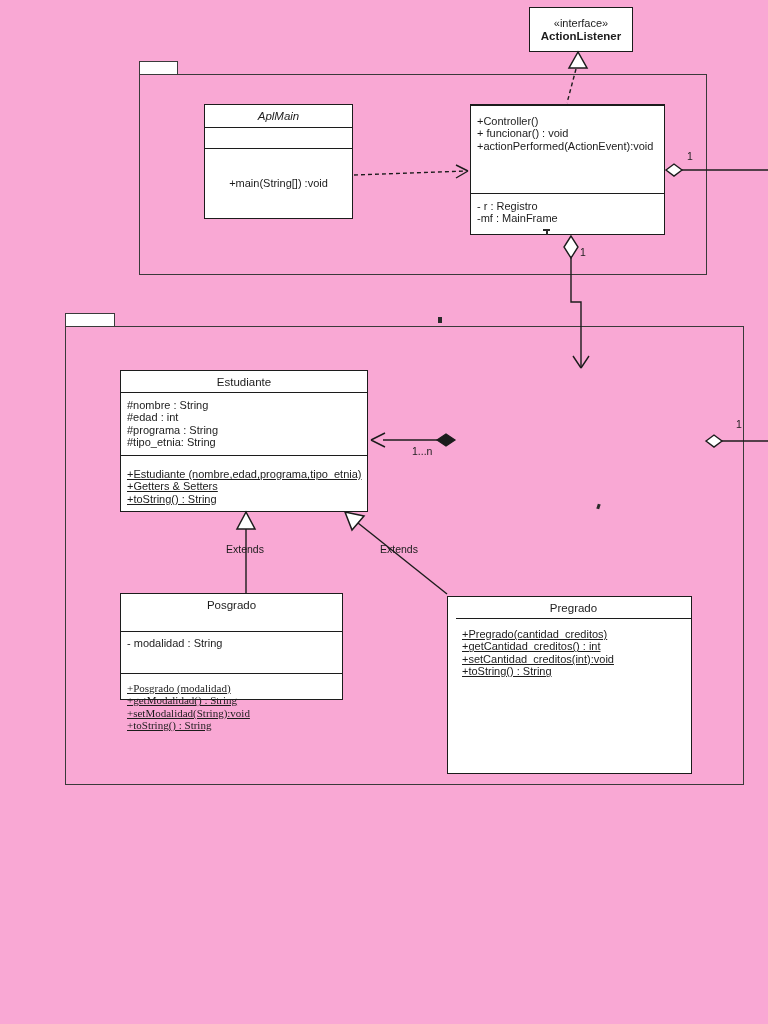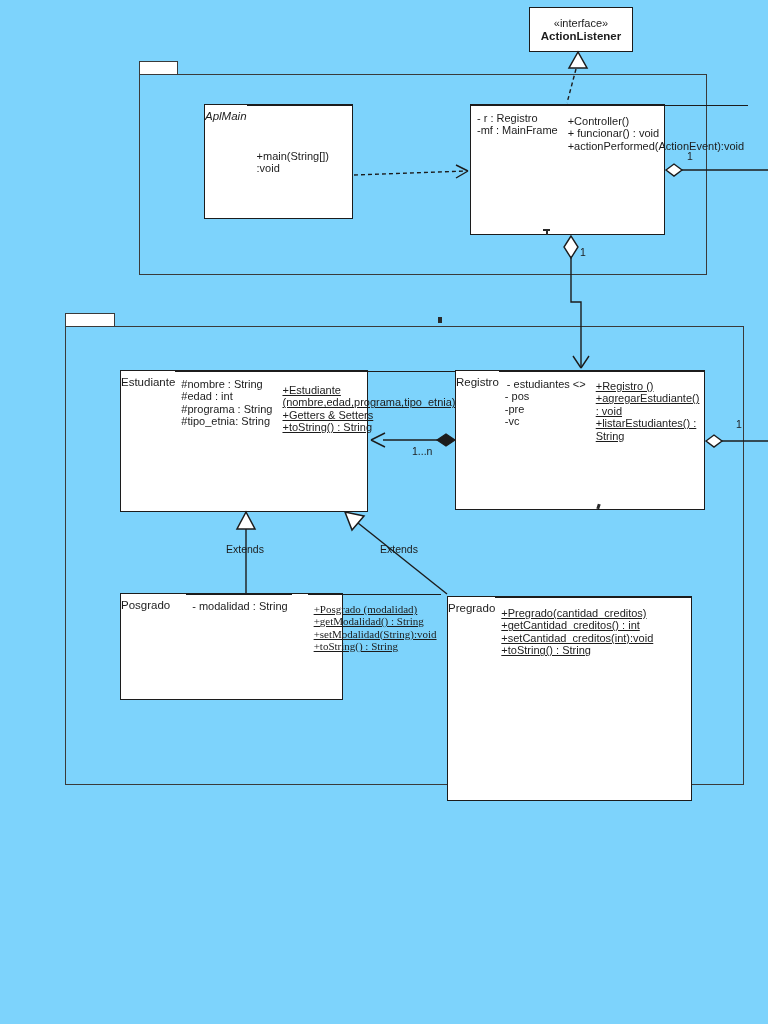--- a/index.html
+++ b/index.html
@@ -1,23 +1,23 @@
 <!DOCTYPE html>
 <html><head>
 <meta charset="utf-8">
 <style>
   * { margin:0; padding:0; box-sizing:border-box; }
   html,body { width:768px; height:1024px; background:#ffffff; }
   body { position:relative; font-family:"Liberation Sans", sans-serif; color:#1c1c1c; overflow:hidden; }
-  .page { position:absolute; left:0; top:0; width:768px; height:1024px; background:#7dd3fc; }
+  .page { position:absolute; left:0; top:0; width:768px; height:1024px; background:#f9a8d4; }
 
   .pkg-body { position:absolute; border:1.6px solid #3a3a3a; background:transparent; z-index:1; }
   .pkg-tab  { position:absolute; border:1.6px solid #3a3a3a; border-bottom:none; background:#ffffff; z-index:1; }
 
-  .cls { position:absolute; background:#ffffff; border:1.6px solid #1c1c1c; display:flex; flex-direction:row; z-index:2; }
+  .cls { position:absolute; background:#ffffff; border:1.6px solid #1c1c1c; display:flex; flex-direction:column; z-index:2; }
   .cls .title { text-align:center; font-size:11.5px; display:flex; align-items:center; justify-content:center; flex:0 0 auto; }
   .compartment { border-top:1.6px solid #1c1c1c; padding:6px 4px 2px 6px; font-size:11px; line-height:12.4px; flex:0 0 auto; }
   .compartment.methods { flex:1 1 auto; }
   .u { text-decoration:underline; }
   .center-method { display:flex; align-items:center; justify-content:center; padding:0; }
 
   .iface { position:absolute; background:#ffffff; border:1.8px solid #1c1c1c; display:flex; flex-direction:column; align-items:center; justify-content:center; z-index:2; }
   .iface .stereo { font-size:11px; }
   .iface .iname  { font-size:11.5px; font-weight:bold; margin-top:1px;text-align:right; }
 
@@ -45,75 +45,61 @@
 
   <div class="cls" style="left:204px; top:104px; width:149px; height:115px;">
     <div class="title" style="height:22px; font-style:italic;">AplMain</div>
     <div class="compartment" style="height:21px;"></div>
     <div class="compartment methods center-method">
       <div>+main(String[]) :void</div>
     </div>
   </div>
 
   <div class="cls" style="left:470px; top:104px; width:195px; height:131px;">
-    <div class="compartment" style="height:41px;">
-      <div>- r : Registro</div>
-      <div>-mf : MainFrame</div>
-    </div>
     <div class="compartment methods" style="padding-top:9px;">
       <div>+Controller()</div>
       <div>+ funcionar() : void</div>
       <div>+actionPerformed(ActionEvent):void</div>
+    </div>
+    <div class="compartment" style="height:41px;">
+      <div>- r : Registro</div>
+      <div>-mf : MainFrame</div>
     </div>
   </div>
 
   <div class="cls" style="left:120px; top:370px; width:248px; height:142px;">
     <div class="title" style="height:21px;">Estudiante</div>
     <div class="compartment" style="height:63px;">
       <div>#nombre : String</div>
       <div>#edad : int</div>
       <div>#programa : String</div>
       <div>#tipo_etnia: String</div>
     </div>
     <div class="compartment methods" style="padding-top:12px;">
       <div class="u">+Estudiante (nombre,edad,programa,tipo_etnia)</div>
       <div class="u">+Getters &amp; Setters</div>
       <div class="u">+toString() : String</div>
     </div>
   </div>
 
-  <div class="cls" style="left:455px; top:370px; width:250px; height:140px;">
-    <div class="title" style="height:21px;">Registro</div>
-    <div class="compartment" style="height:63px;">
-      <div style="padding-left:2px;">- estudiantes &lt;&gt;</div>
-      <div>- pos</div>
-      <div>-pre</div>
-      <div>-vc</div>
-    </div>
-    <div class="compartment methods" style="padding-top:8px;">
-      <div class="u">+Registro ()</div>
-      <div class="u">+agregarEstudiante() : void</div>
-      <div class="u">+listarEstudiantes() : String</div>
-    </div>
-  </div>
 
   <div class="cls" style="left:120px; top:593px; width:223px; height:107px;gap:16px;">
     <div class="title" style="height:21px;">Posgrado</div>
     <div class="compartment" style="height:26px; padding-top:5px;">
       <div>- modalidad : String</div>
     </div>
     <div class="compartment methods" style="padding-top:8px;font-family:Liberation Serif, serif;">
       <div class="u">+Posgrado (modalidad)</div>
       <div class="u">+getModalidad() : String</div>
       <div class="u">+setModalidad(String):void</div>
       <div class="u">+toString() : String</div>
     </div>
   </div>
 
-  <div class="cls" style="left:447px; top:596px; width:245px; height:205px;">
+  <div class="cls" style="left:447px; top:596px; width:245px; height:178px;padding-left:8px;">
     <div class="title" style="height:21px;">Pregrado</div>
     <div class="compartment methods" style="padding-top:9px;">
       <div class="u">+Pregrado(cantidad_creditos)</div>
       <div class="u">+getCantidad_creditos() : int</div>
       <div class="u">+setCantidad_creditos(int):void</div>
       <div class="u">+toString() : String</div>
     </div>
   </div>
 
   <svg class="wires" width="768" height="1024" viewBox="0 0 768 1024">

